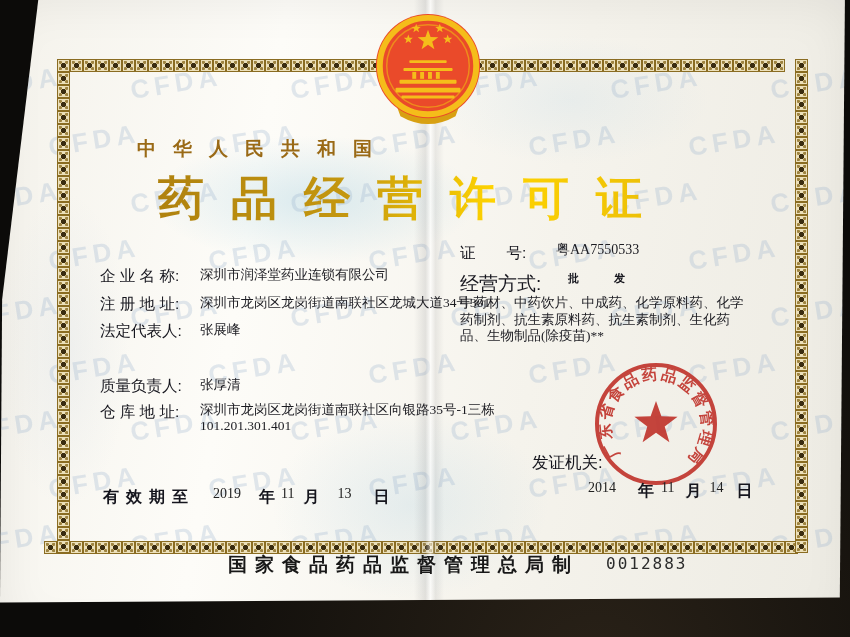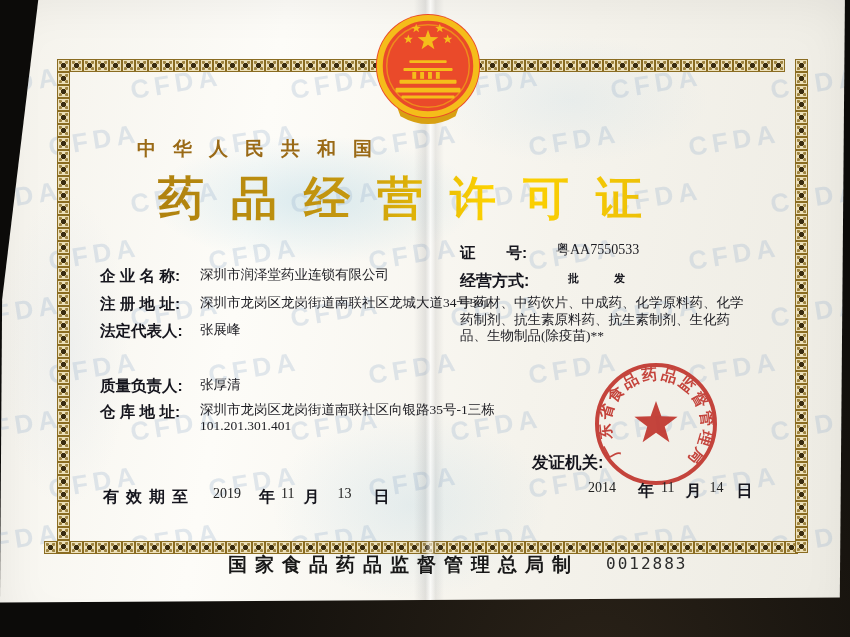--- a/index.html
+++ b/index.html
@@ -30,21 +30,21 @@
       radial-gradient(circle at 22% 78%, rgba(138,108,34,.8) 0 1.3px, rgba(0,0,0,0) 1.8px),
       radial-gradient(circle at 78% 78%, rgba(138,108,34,.8) 0 1.3px, rgba(0,0,0,0) 1.8px),
       #ece0ba;}
   
   .country{position:absolute;left:120px;right:160px;top:136px;font-size:19px;font-weight:bold;
     color:#9a6a16;letter-spacing:17px;padding-left:17px;font-family:"Liberation Serif",serif;}
   .big-title{position:absolute;left:60px;right:110px;top:168px;text-align:center;font-size:46px;font-weight:bold;
     letter-spacing:27px;padding-left:27px;font-family:"Liberation Serif",serif;
     background:linear-gradient(90deg,#a5770e,#c4970f 42%,#ffd400 64%,#e2b40c);
     -webkit-background-clip:text;background-clip:text;color:transparent;-webkit-text-fill-color:transparent;}
-  .lbl{font-weight:bold;color:#15151d;font-size:15.5px;font-family:"Liberation Sans",sans-serif;}
+  .lbl{font-weight:normal;color:#15151d;font-size:15.5px;font-family:"Liberation Sans",sans-serif;}
   .val{color:#1c1c22;font-size:13.5px;font-family:"Liberation Serif",serif;}
   .frow{position:absolute;display:flex;align-items:flex-start;}
   .frow .lbl{width:100px;flex:0 0 100px;}
   .nowrap{white-space:nowrap;}
   .certno-val{font-size:14px;transform:translateY(-2px);display:inline-block;}
   .mode-val{font-weight:bold;font-size:11px;letter-spacing:16px;color:#15151d;}
   .scope-val{width:294px;line-height:16.5px;}
   .daterow{position:absolute;display:flex;align-items:baseline;color:#15151d;}
   .daterow .num{font-size:14px;transform:translateY(-4px);font-family:"Liberation Serif",serif;color:#222;text-align:right;}
   .daterow .unit{font-size:16px;font-weight:bold;}
@@ -373,21 +373,21 @@
     <div class="frow" style="left:100px;top:376px;">
       <span class="lbl">质量负责人:</span>
       <span class="val nowrap">张厚清</span>
     </div>
     <div class="frow" style="left:100px;top:402px;">
       <span class="lbl">仓 库 地 址:</span>
       <span class="val" style="width:320px;line-height:16px;">深圳市龙岗区龙岗街道南联社区向银路35号-1三栋 101.201.301.401</span>
     </div>
 
     <div class="frow" style="left:460px;top:271px;">
-      <span class="lbl" style="width:108px;flex:0 0 108px;font-size:16px;">经营方式:</span>
+      <span class="lbl" style="width:108px;flex:0 0 108px;font-size:19px;">经营方式:</span>
       <span class="mode-val">批 发</span>
     </div>
     <div class="frow" style="left:460px;top:295px;">
       <span class="val scope-val">中药材、中药饮片、中成药、化学原料药、化学药制剂、抗生素原料药、抗生素制剂、生化药品、生物制品(除疫苗)**</span>
     </div>
 
     <svg class="seal" viewBox="0 0 132 132">
       <defs>
         <path id="sealArc" d="M 30.5,96.5 A 46,46 0 1 1 101.5,96.5" fill="none"></path>
       </defs>

